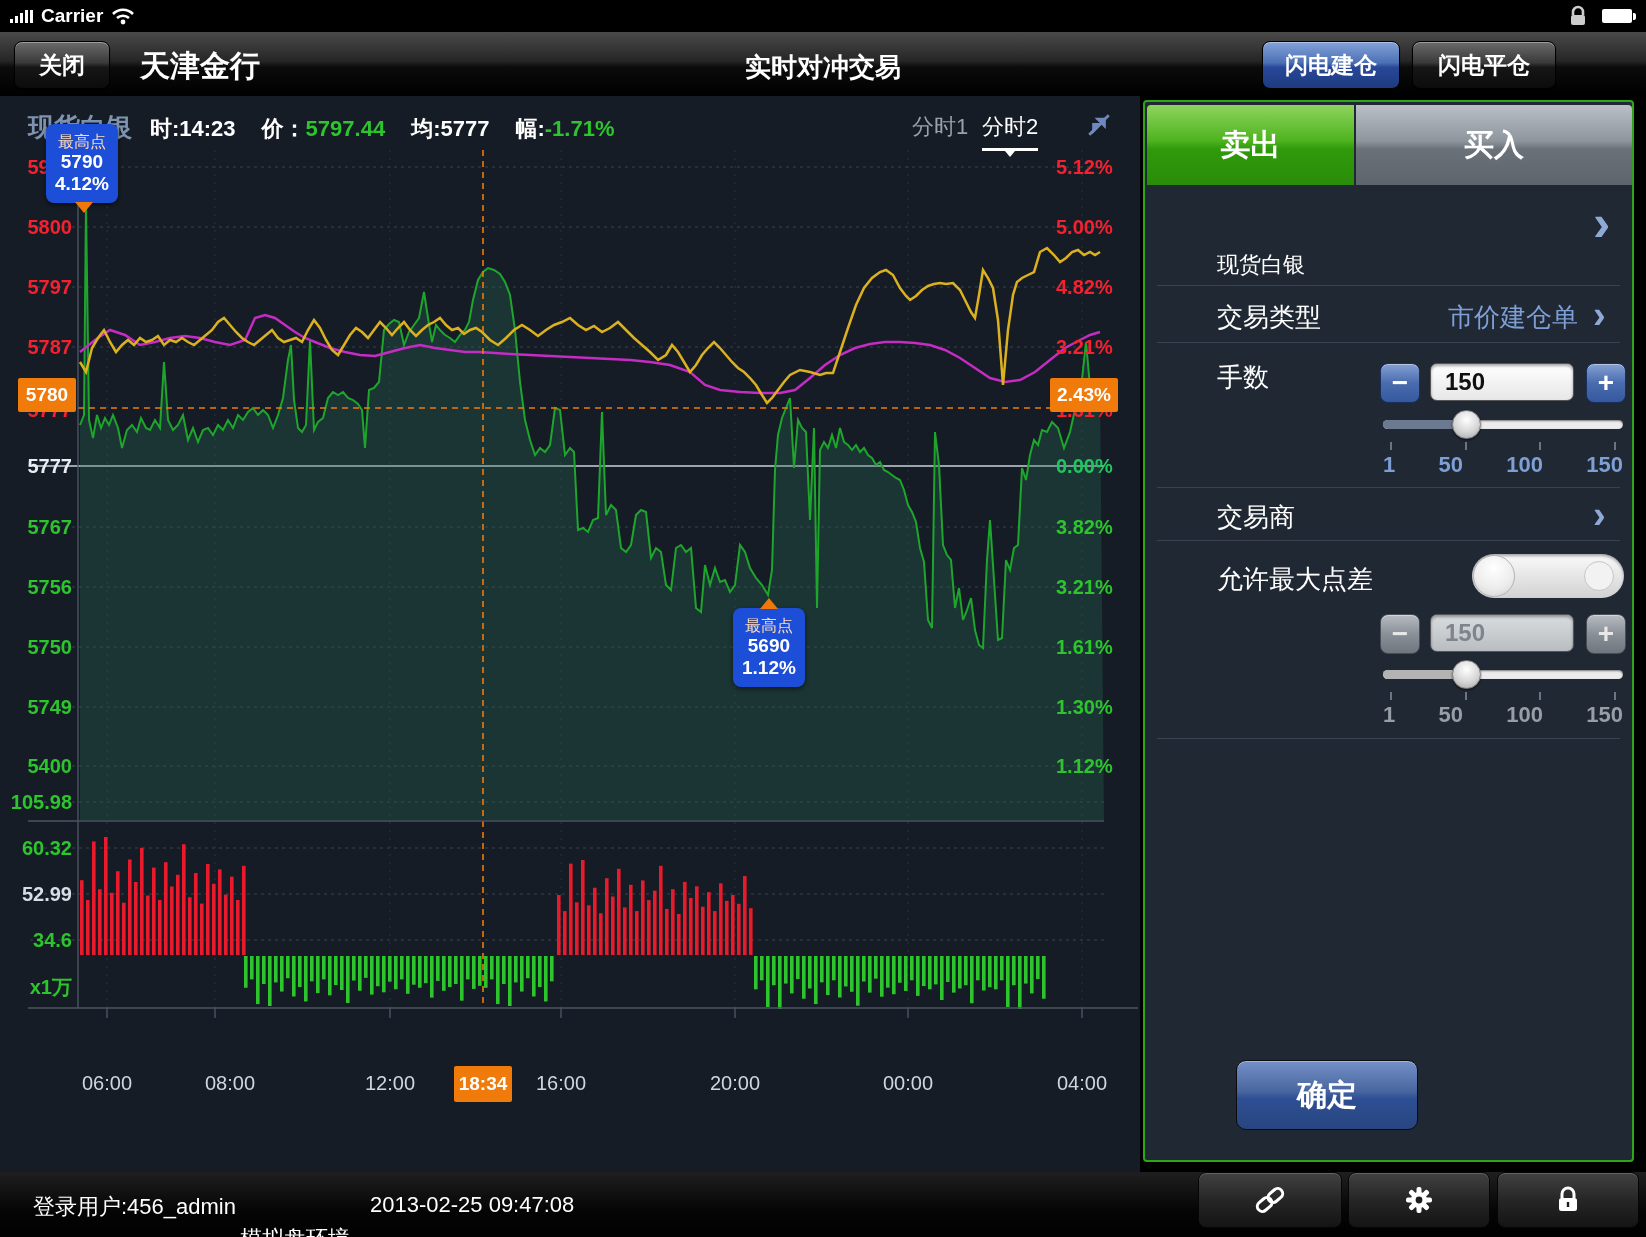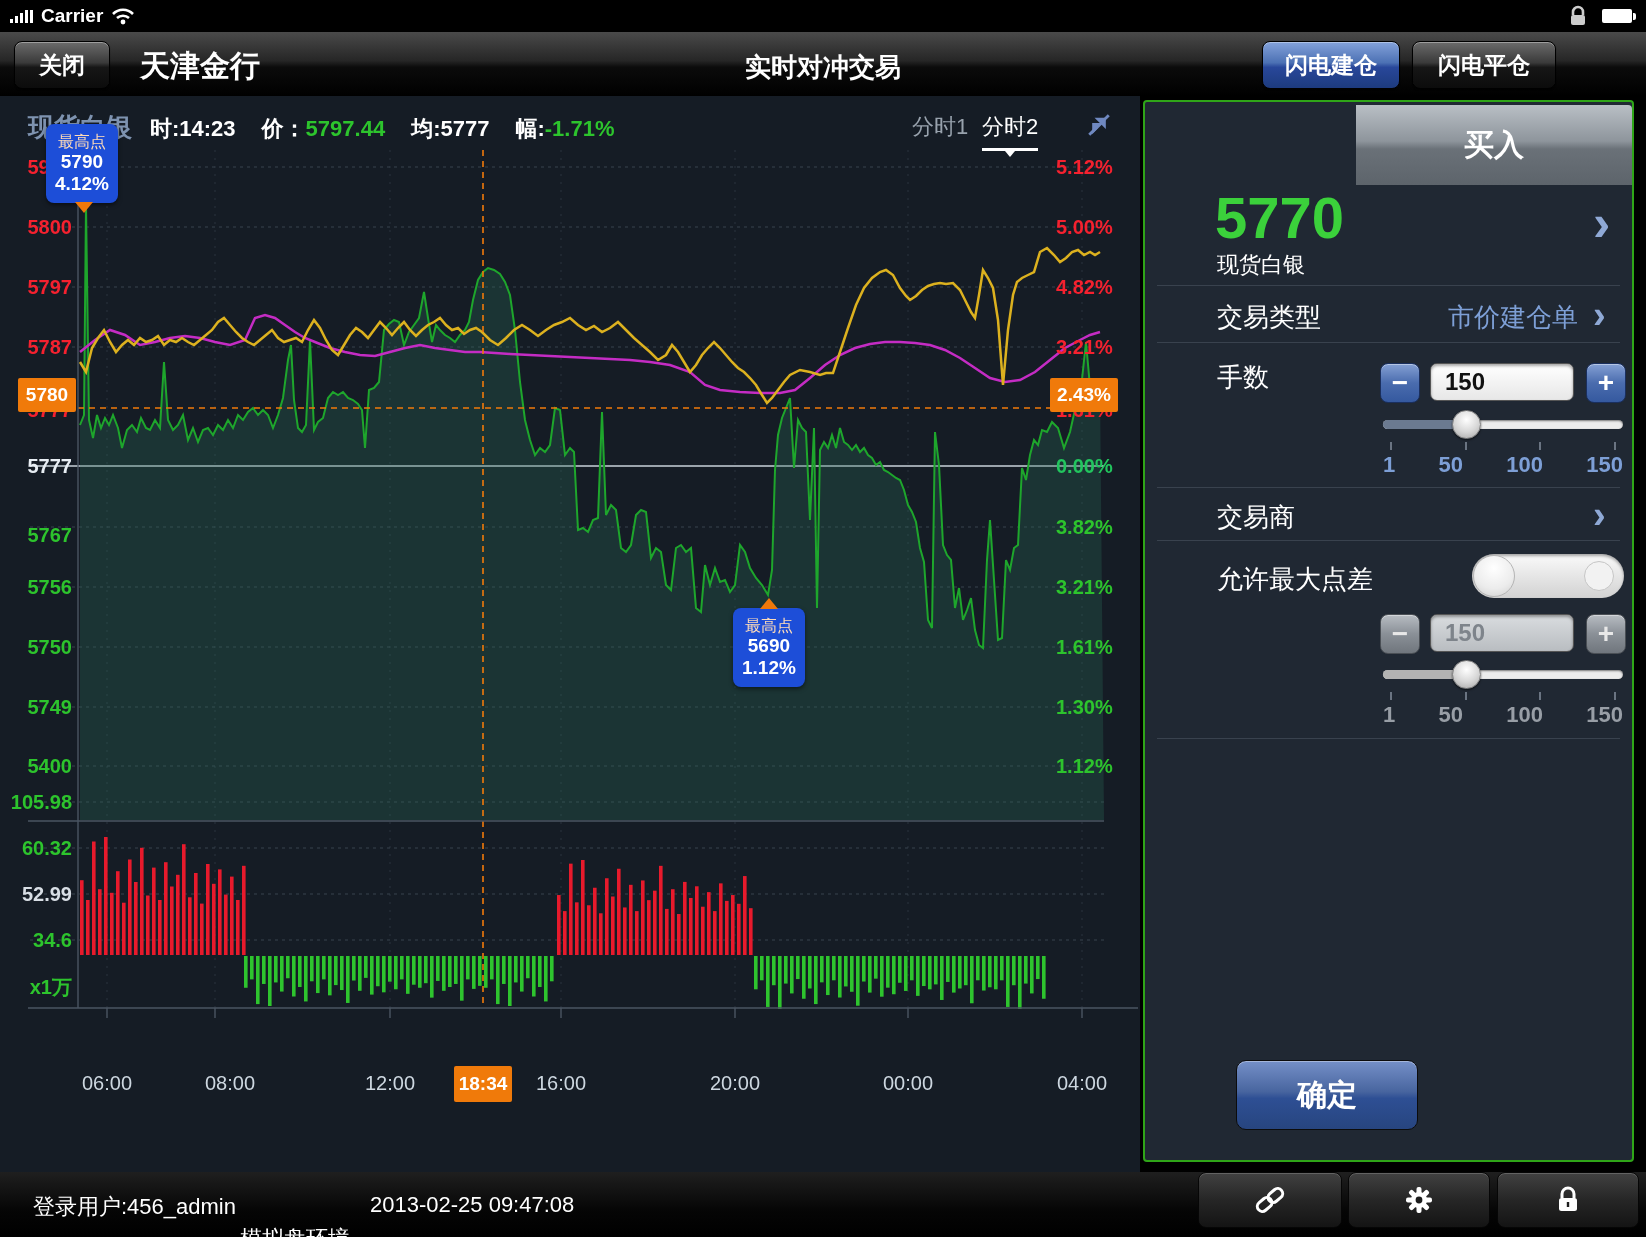--- a/index.html
+++ b/index.html
@@ -369,21 +369,21 @@
           <polygon points="10,13.5 10,19.5 4,19.5" transform="rotate(180 8.5 15.5)"></polygon>
       </g>
     </svg>
 
     <div id="overlay-labels">
         <div class="axis-label l" style="color: rgb(245, 33, 47); top: 60px;">5900</div>
         <div class="axis-label l" style="color: rgb(245, 33, 47); top: 120px;">5800</div>
         <div class="axis-label l" style="color: rgb(245, 33, 47); top: 180px;">5797</div>
         <div class="axis-label l" style="color: rgb(245, 33, 47); top: 240px;">5787</div>
         <div class="axis-label l" style="color: rgb(232, 238, 244); top: 359px;">5777</div>
-        <div class="axis-label l" style="color: rgb(45, 196, 45); top: 420px; margin-top: 8px;">5767</div>
+        <div class="axis-label l" style="color: rgb(45, 196, 45); top: 420px;">5767</div>
         <div class="axis-label l" style="color: rgb(45, 196, 45); top: 480px;">5756</div>
         <div class="axis-label l" style="color: rgb(45, 196, 45); top: 540px;">5750</div>
         <div class="axis-label l" style="color: rgb(45, 196, 45); top: 600px;">5749</div>
         <div class="axis-label l" style="color: rgb(45, 196, 45); top: 659px;">5400</div>
         <div class="axis-label r" style="color: rgb(245, 33, 47); top: 60px;">5.12%</div>
         <div class="axis-label r" style="color: rgb(245, 33, 47); top: 120px;">5.00%</div>
         <div class="axis-label r" style="color: rgb(245, 33, 47); top: 180px;">4.82%</div>
         <div class="axis-label r" style="color: rgb(245, 33, 47); top: 240px;">3.21%</div>
         <div class="axis-label r" style="color: #22c55e; top: 359px;">0.00%</div>
         <div class="axis-label r" style="color: rgb(45, 196, 45); top: 420px;">3.82%</div>
@@ -420,23 +420,23 @@
           <div class="t">最高点</div>
           <div class="v v1">5690</div>
           <div class="v v2">1.12%</div>
           <div class="tip-arrow up" style="left: 27px;"></div>
         </div>
       </div>
 
   </div>
 
   <div id="panel">
+    <div class="ptab" id="tab-sell">卖出</div>
     <div class="ptab" id="tab-buy">买入</div>
 
-    <div id="panel-price">5770</div>
     <div id="panel-instr">现货白银</div>
     <div class="chev" style="left:448px;top:95px;font-size:52px;">›</div>
     <div class="divider" style="top:183px;"></div>
 
     <div class="prow-label" style="top:198px;">交易类型</div>
     <div class="prow-value" style="top:198px;right:54px;">市价建仓单</div>
     <div class="chev" style="left:448px;top:194px;font-size:38px;">›</div>
     <div class="divider" style="top:240px;"></div>
 
     <div class="prow-label" style="top:258px;">手数</div>

